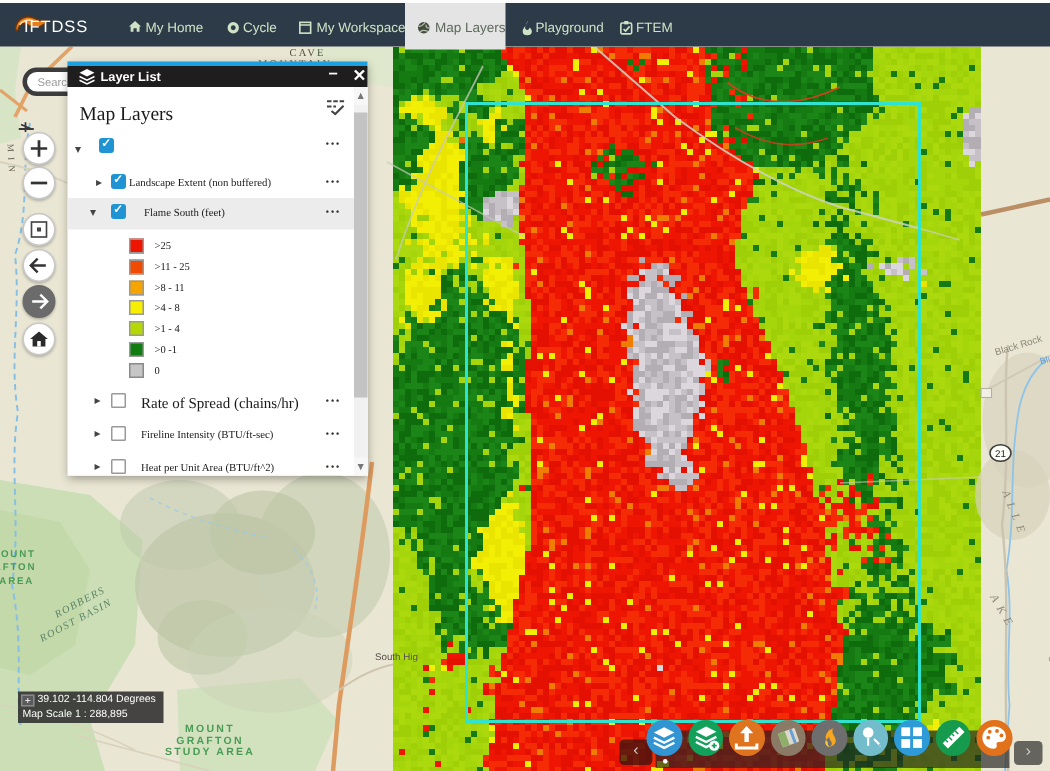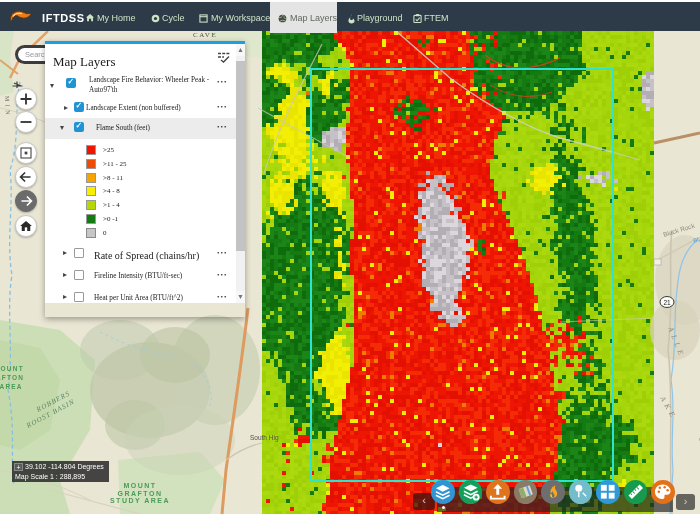--- a/index.html
+++ b/index.html
@@ -95,21 +95,21 @@
 
 <g shape-rendering="crispEdges">
 <rect x="311" y="69" width="302" height="412" fill="none" stroke="#2ee4d1" stroke-width="2.6"></rect>
 </g>
 </svg>
 <div class="abs" style="left:0;top:0;width:700px;height:31px;background:#2d3b48;border-top:2px solid #fdfdfd">
 <svg class="abs" style="left:9px;top:6px" width="23" height="19" viewBox="0 0 23 19">
 <path d="M1.5 10 C2.5 4.5 8 2.5 12 3.5 C16 4.5 17.5 6.5 20.5 5.5 C22 5 22 6.5 20.5 8 C17 11 12.5 10.5 9.5 8.5 C6.5 6.5 4 8 3 12 C2.2 13.5 1.2 12 1.5 10Z" fill="#e87d1a" stroke="#6b3408" stroke-width="1"></path>
 <path d="M4 8.5 C6 5.5 10 4.8 13 5.8" stroke="#ffe2b0" stroke-width="1.1" fill="none"></path>
 </svg>
-<span class="abs" style="left:42px;top:10px;font-size:11px;font-weight:bold;color:#fff;letter-spacing:0.6px">IFTDSS</span>
+<span class="abs" style="left:16px;top:10px;font-size:11px;font-weight:normal;color:#fff;letter-spacing:0.6px">IFTDSS</span>
 <svg class="abs nico" style="left:86px" viewBox="0 0 10 11">
       <path d="M4.5 0.5L9 4.5H7.8V8.5H5.7V5.8H3.3V8.5H1.2V4.5H0Z" fill="#cfe2c6"></path>
     </svg>
 <span class="abs nav" style="left:97px">My Home</span>
 <svg class="abs nico" style="left:151px" viewBox="0 0 10 11">
       <circle cx="5" cy="5.5" r="4.2" fill="#cfe2c6"></circle>
       <circle cx="5" cy="5.5" r="1.8" fill="#2d3b48"></circle>
     </svg>
 <span class="abs nav" style="left:162px">Cycle</span>
 <svg class="abs nico" style="left:199px" viewBox="0 0 10 11">
@@ -153,30 +153,38 @@
 <div class="zb" style="left:14.5px;top:190px;background:#6b6b6b;border-color:#6b6b6b"><svg viewBox="0 0 22 22">
       <path d="M6 11h10M12 6l5 5-5 5" stroke="#fff" stroke-width="1.8" fill="none"></path>
     </svg></div>
 <div class="zb" style="left:14.5px;top:215px"><svg viewBox="0 0 22 22">
       <path d="M11 5.5l-6.5 5.5h1.8v5.5h9.4V11h1.8z" fill="#2a2a2a"></path>
       <rect x="9.7" y="12.5" width="2.6" height="4" fill="#fff"></rect>
     </svg></div>
 <style>.zb{position:absolute;width:22px;height:22px;border-radius:50%;background:#fff;border:1px solid #c8c8c8;box-shadow:0 1px 2px rgba(0,0,0,0.25)}.zb svg{width:100%;height:100%}</style>
 <div class="abs" style="left:45px;top:41px;width:200px;height:276px;box-shadow:0 2px 6px rgba(0,0,0,0.35)">
 <div style="height:3px;background:#1ba0e1"></div>
+<div style="height:14px;background:#1e1e1e;position:relative">
+  <svg style="position:absolute;left:7px;top:1px" width="12" height="12" viewBox="0 0 12 12">
+        <path d="M6 1L11 3.5 6 6 1 3.5Z" fill="#fff"></path>
+        <path d="M1 6L6 8.5 11 6M1 8.5L6 11 11 8.5" stroke="#fff" stroke-width="1" fill="none"></path>
+      </svg>
+  <span style="position:absolute;left:22px;top:2px;color:#fff;font-weight:bold;font-size:8.5px">Layer List</span>
+  <span style="position:absolute;left:174px;top:-1px;color:#fff;font-weight:bold;font-size:11px">–</span>
+  <span style="position:absolute;left:190px;top:0px;color:#fff;font-weight:bold;font-size:11px">✕</span>
+</div>
 <div style="height:259px;background:#fff;position:relative;font-family:'Liberation Serif',serif;color:#1a1a1a">
   <span style="position:absolute;left:8px;top:10px;font-size:13px">Map Layers</span>
   <svg style="position:absolute;left:173px;top:8px" width="12" height="11" viewBox="0 0 12 11">
         <path d="M0 1.5h12M0 5h6" stroke="#444" stroke-width="1.4" fill="none" stroke-dasharray="3 1.2"></path>
         <path d="M3 8l2.5 2L11 4.5" stroke="#444" stroke-width="1.4" fill="none"></path>
       </svg>
 
   <span class="car" style="left:5px;top:37px">▾</span>
   <span class="cb" style="left:21px;top:34px"></span>
-  <span style="position:absolute;left:44px;top:32px;font-size:7.2px;line-height:9.5px;width:125px">Landscape Fire Behavior: Wheeler Peak - Auto97'th</span>
   <span class="dots" style="top:34px">•••</span>
 
   <span class="car" style="left:19px;top:59px">▸</span>
   <span class="cb" style="left:29px;top:58px"></span>
   <span style="position:absolute;left:41px;top:60px;font-size:7.2px">Landscape Extent (non buffered)</span>
   <span class="dots" style="top:59px">•••</span>
 
   <div style="position:absolute;left:0;top:74px;width:191px;height:21px;background:#ececec"></div>
   <span class="car" style="left:15px;top:79px">▾</span>
   <span class="cb" style="left:29px;top:78px"></span>

